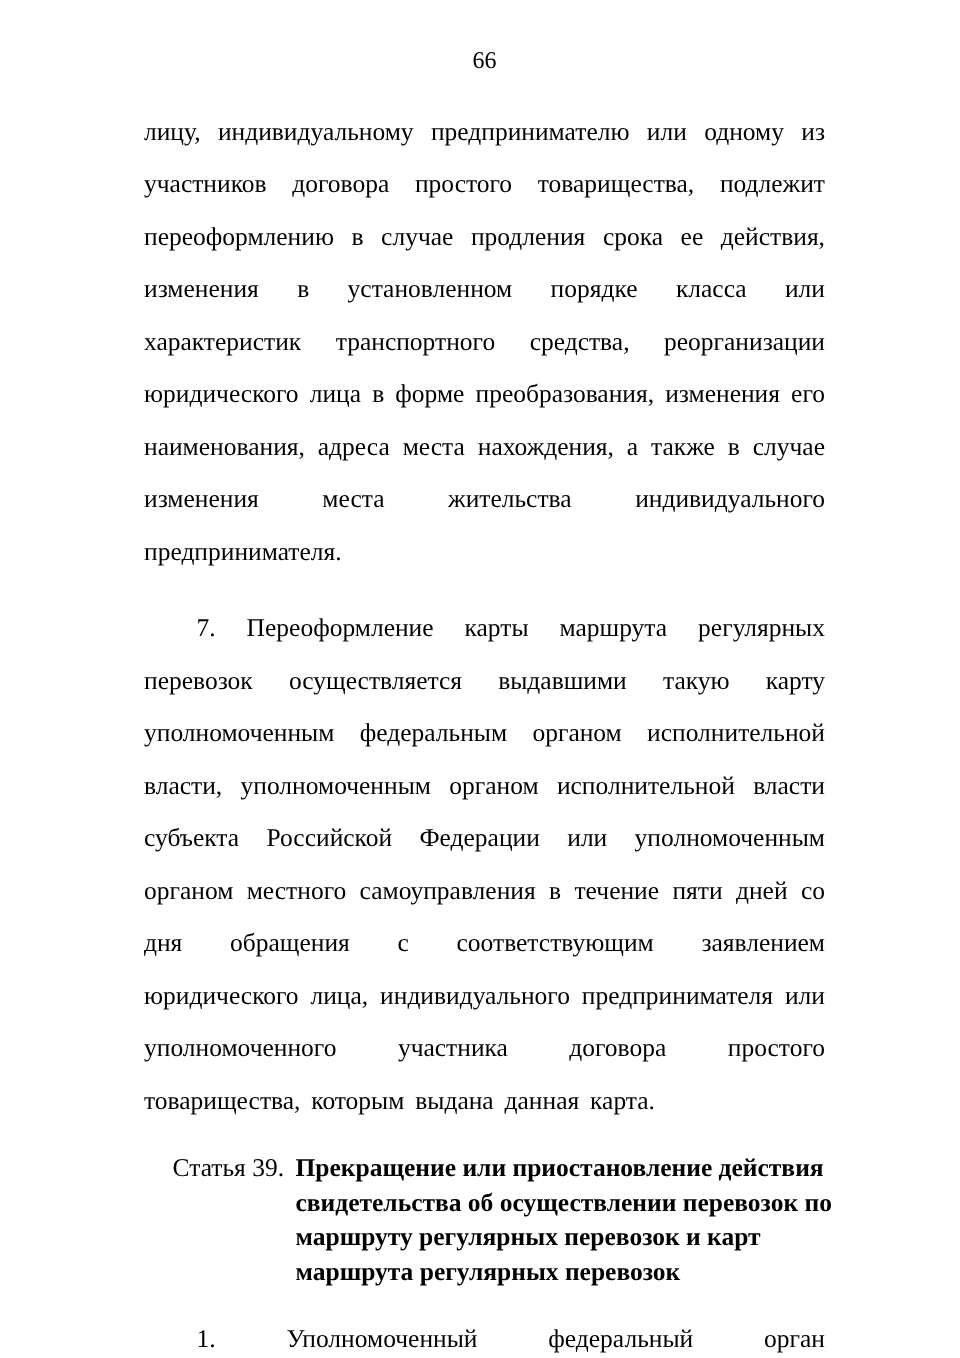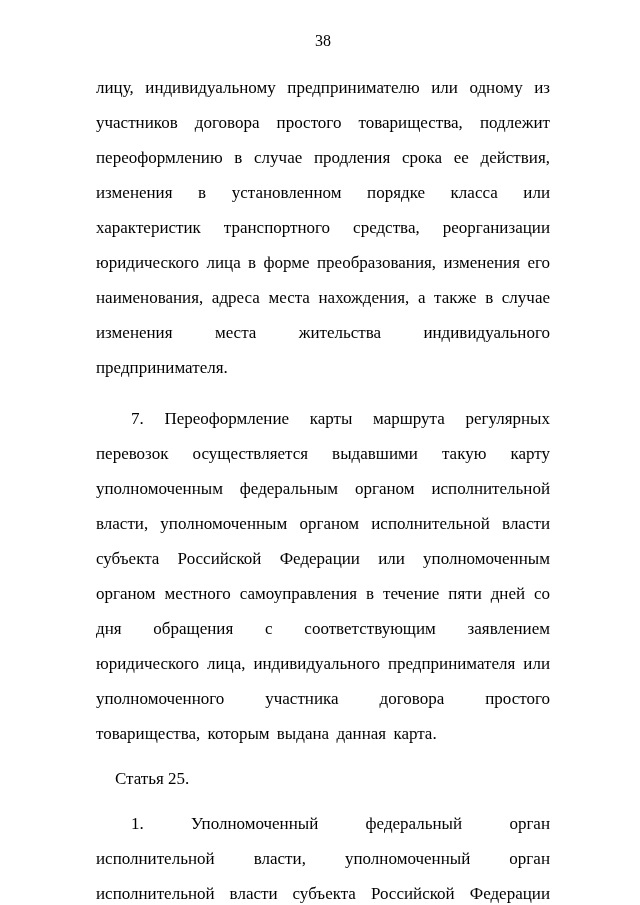--- a/index.html
+++ b/index.html
@@ -53,25 +53,26 @@
     flex: 1;
     font-weight: bold;
     text-align: left;
   }
 </style>
 </head>
 <body>
 
 <div class="page">
 
-  <div class="page-number">38</div>
+  <div class="page-number">66</div>
 
   <p class="para">лицу, индивидуальному предпринимателю или одному из участников договора простого товарищества, подлежит переоформлению в случае продления срока ее действия, изменения в установленном порядке класса или характеристик транспортного средства, реорганизации юридического лица в форме преобразования, изменения его наименования, адреса места нахождения, а также в случае изменения места жительства индивидуального предпринимателя.</p>
 
   <p class="para indent">7. Переоформление карты маршрута регулярных перевозок осуществляется выдавшими такую карту уполномоченным федеральным органом исполнительной власти, уполномоченным органом исполнительной власти субъекта Российской Федерации или уполномоченным органом местного самоуправления в течение пяти дней со дня обращения с соответствующим заявлением юридического лица, индивидуального предпринимателя или уполномоченного участника договора простого товарищества, которым выдана данная карта.</p>
 
   <div class="article-heading">
-    <span class="article-label">Статья 25.</span>
+    <span class="article-label">Статья 39.</span>
+    <span class="article-title">Прекращение или приостановление действия свидетельства об осуществлении перевозок по маршруту регулярных перевозок и карт маршрута регулярных перевозок</span>
   </div>
 
   <p class="para indent">1. Уполномоченный федеральный орган исполнительной власти, уполномоченный орган исполнительной власти субъекта Российской Федерации или уполномоченный орган местного самоуправления,</p>
 
 </div>
 
 </body></html>

